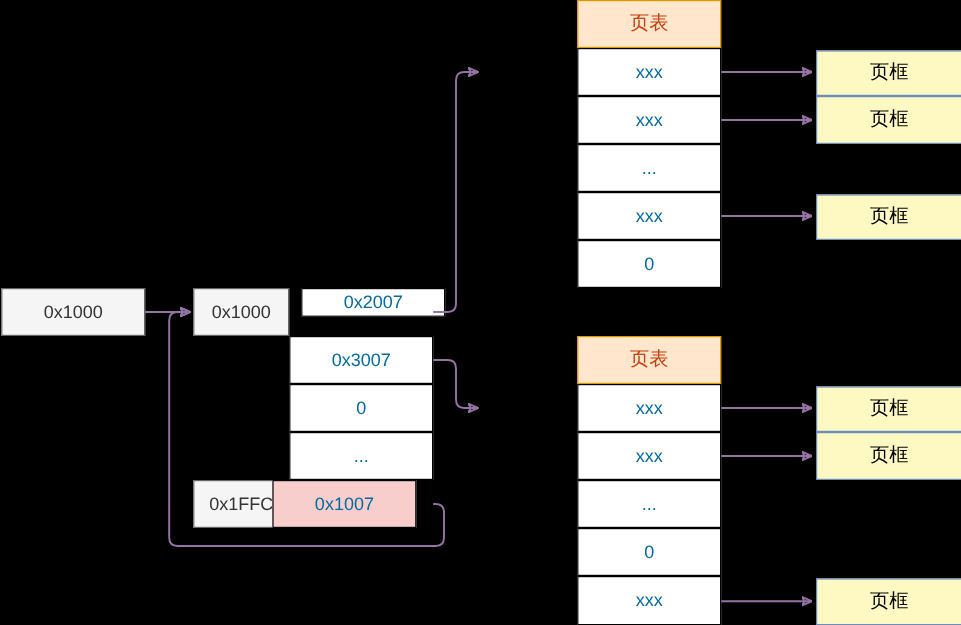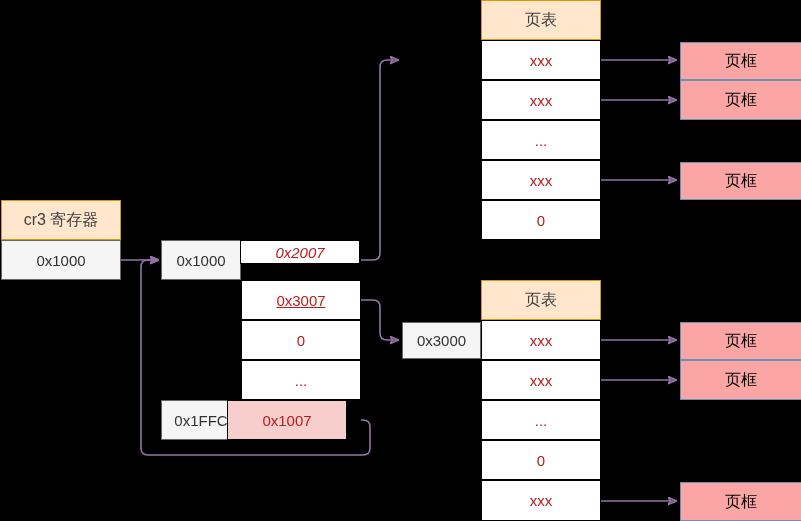--- a/index.html
+++ b/index.html
@@ -3,65 +3,63 @@
 <meta charset="utf-8">
 <style>
   html,body{margin:0;padding:0;background:#000;}
   body{width:801px;height:521px;position:relative;overflow:hidden;
        font-family:"Liberation Sans","DejaVu Sans",sans-serif;}
   .stage{position:absolute;left:0;top:0;width:801px;height:521px;}
 
   
   .box{position:absolute;box-sizing:border-box;display:flex;
        align-items:center;justify-content:center;
-       font-size:16px;color:#b91c1c;line-height:1;}
+       font-size:16px;color:#0369a1;line-height:1;}
 
-  .hdr{background:#ffe6cc;border:1px solid #d79b00;color:#404040;font-size:16px;}
+  .hdr{background:#ffe6cc;border:1px solid #d79b00;color:#c2410c;font-size:16px;}
   .cell{background:#ffffff;border:1px solid #000000;font-size:15px;}
   .cell-pink{background:#f8cecc;border:1px solid #000000;font-size:15px;}
   .addr{background:#f5f5f5;border:1px solid #666666;color:#333333;font-size:15px;}
-  .frame{background:#fca5a5;border:1px solid #6c8ebf;color:#000;font-size:16px;}
+  .frame{background:#fef9c3;border:1px solid #6c8ebf;color:#000;font-size:16px;}
 
   svg.links{position:absolute;left:0;top:0;width:801px;height:521px;
             pointer-events:none;overflow:visible;}
   svg.links path{fill:none;stroke:#9673a6;stroke-width:1.6;}
 </style>
 </head>
 <body>
 
 <div class="stage">
 
-  <div class="box hdr" style="left:1px;top:200px;width:120px;height:40px;">cr3 寄存器</div>
   <div class="box addr" style="left:1px;top:240px;width:120px;height:40px;">0x1000</div>
 
 
   <div class="box addr" style="left:161px;top:240px;width:80px;height:40px;">0x1000</div>
-  <div class="box cell" style="left:240px;top:240px;width:120px;height:24px;font-style:italic;">0x2007</div>
+  <div class="box cell" style="left:251px;top:240px;width:120px;height:24px;">0x2007</div>
 
-  <div class="box cell" style="left:241px;top:280px;width:120px;height:40px;text-decoration:underline;">0x3007</div>
+  <div class="box cell" style="left:241px;top:280px;width:120px;height:40px;">0x3007</div>
 
   <div class="box cell" style="left:241px;top:320px;width:120px;height:40px;">0</div>
 
   <div class="box cell" style="left:241px;top:360px;width:120px;height:40px;">...</div>
 
   <div class="box addr" style="left:161px;top:400px;width:80px;height:40px;">0x1FFC</div>
   <div class="box cell-pink" style="left:227px;top:400px;width:120px;height:40px;">0x1007</div>
 
   <div class="box hdr" style="left:481px;top:0px;width:120px;height:40px;">页表</div>
 
 
   <div class="box cell" style="left:481px;top:40px;width:120px;height:40px;">xxx</div>
   <div class="box cell" style="left:481px;top:80px;width:120px;height:40px;">xxx</div>
   <div class="box cell" style="left:481px;top:120px;width:120px;height:40px;">...</div>
   <div class="box cell" style="left:481px;top:160px;width:120px;height:40px;">xxx</div>
   <div class="box cell" style="left:481px;top:200px;width:120px;height:40px;">0</div>
 
   <div class="box hdr" style="left:481px;top:280px;width:120px;height:40px;">页表</div>
 
-  <div class="box addr" style="left:402px;top:322px;width:79px;height:37px;">0x3000</div>
 
   <div class="box cell" style="left:481px;top:320px;width:120px;height:40px;">xxx</div>
   <div class="box cell" style="left:481px;top:360px;width:120px;height:40px;">xxx</div>
   <div class="box cell" style="left:481px;top:400px;width:120px;height:40px;">...</div>
   <div class="box cell" style="left:481px;top:440px;width:120px;height:40px;">0</div>
   <div class="box cell" style="left:481px;top:480px;width:120px;height:41px;">xxx</div>
 
   <div class="box frame" style="left:680px;top:42px;width:122px;height:38px;">页框</div>
   <div class="box frame" style="left:680px;top:80px;width:122px;height:40px;">页框</div>
   <div class="box frame" style="left:680px;top:162px;width:122px;height:38px;">页框</div>

